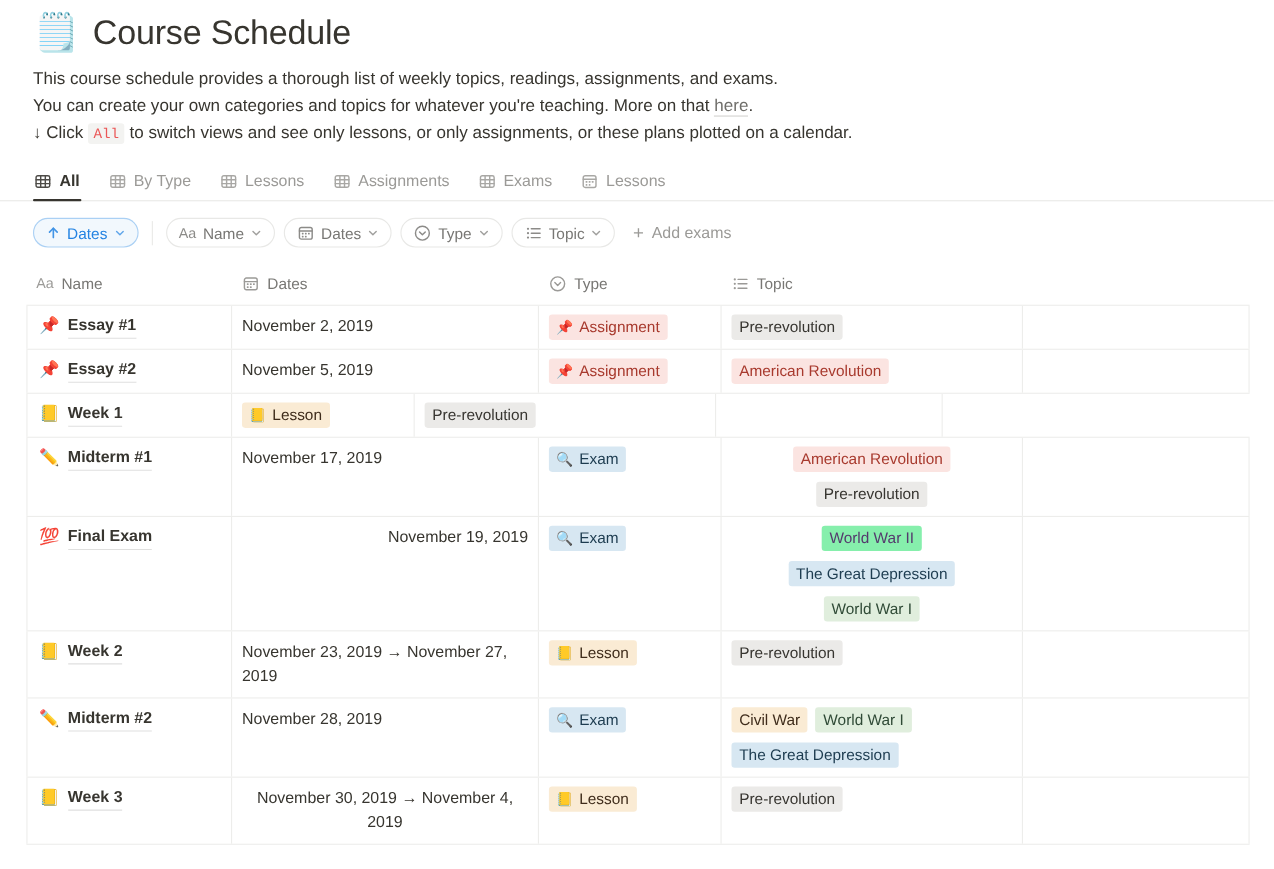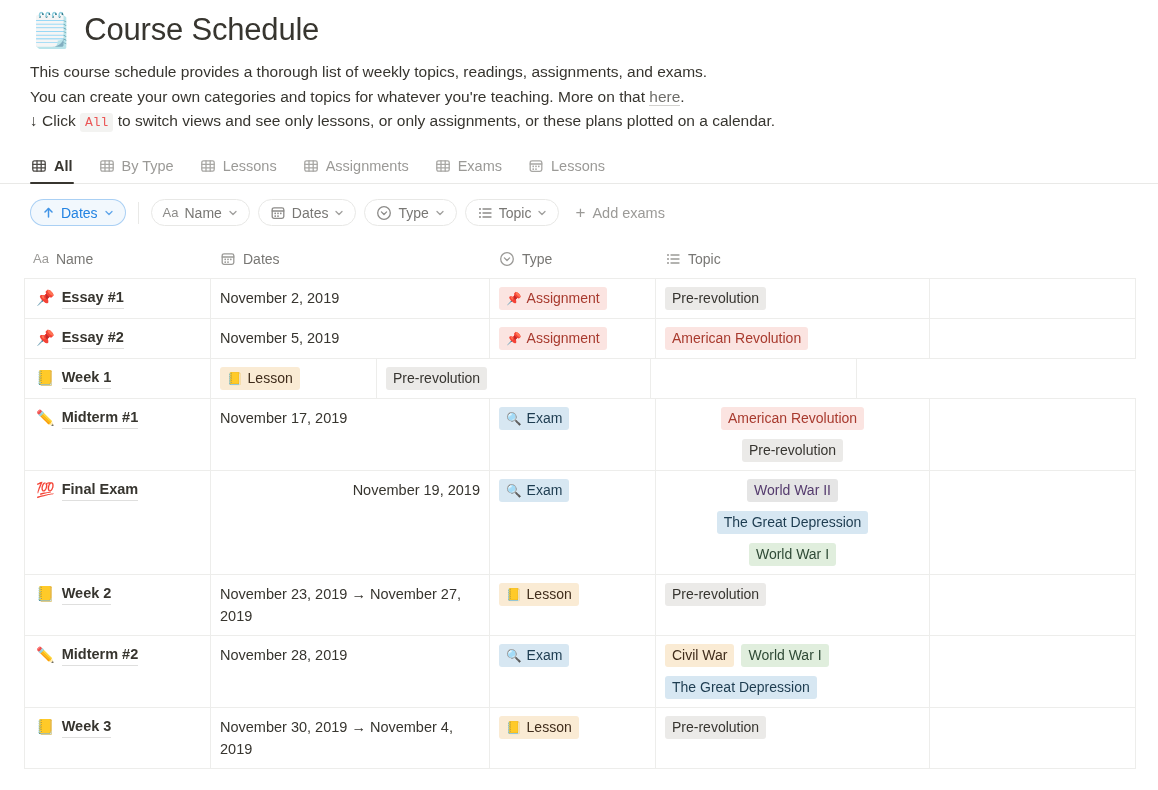--- a/index.html
+++ b/index.html
@@ -396,21 +396,21 @@
       </div>
       <div class="td" style="width: 279px; text-align: right;">
         <div class="date-text">November 19, 2019</div>
       </div>
       <div class="td" style="width: 166px;"><span class="chip" style="background: rgb(215, 231, 242); color: rgb(29, 60, 80);">
           <span class="emo">🔍</span>
           <span>Exam</span>
         </span></div>
       <div class="td" style="width: 274px;">
         <div class="topics stacked">
-          <span class="chip" style="background: #e5e5e5; color: rgb(84, 58, 109);">
+          <span class="chip" style="background: #86efac; color: rgb(84, 58, 109);">
             <span>World War II</span>
           </span>
           <span class="chip" style="background: rgb(215, 231, 242); color: rgb(29, 60, 80);">
             <span>The Great Depression</span>
           </span>
           <span class="chip" style="background: rgb(224, 238, 221); color: rgb(47, 74, 54);">
             <span>World War I</span>
           </span>
         </div>
       </div>
@@ -468,21 +468,21 @@
       </div>
       <div class="td" style="width: 206px;"></div>
     </div>
     <div class="tr">
       <div class="td first" style="width: 187px;">
         <div class="name-cell">
           <span class="row-emoji">📒</span>
           <span class="name-text">Week 3</span>
         </div>
       </div>
-      <div class="td" style="width: 279px;">
+      <div class="td" style="width: 279px; text-align: center;">
         <div class="date-text">November 30, 2019 → November 4, 2019</div>
       </div>
       <div class="td" style="width: 166px;"><span class="chip" style="background: rgb(250, 235, 212); color: rgb(63, 44, 27);">
           <span class="emo">📒</span>
           <span>Lesson</span>
         </span></div>
       <div class="td" style="width: 274px;">
         <div class="topics">
           <span class="chip" style="background: rgb(235, 234, 232); color: rgb(55, 53, 48);">
             <span>Pre-revolution</span>

